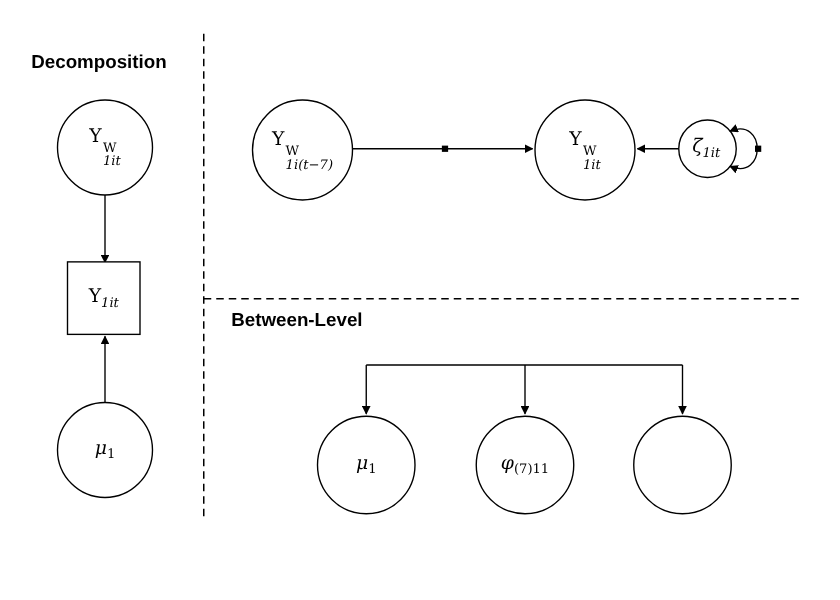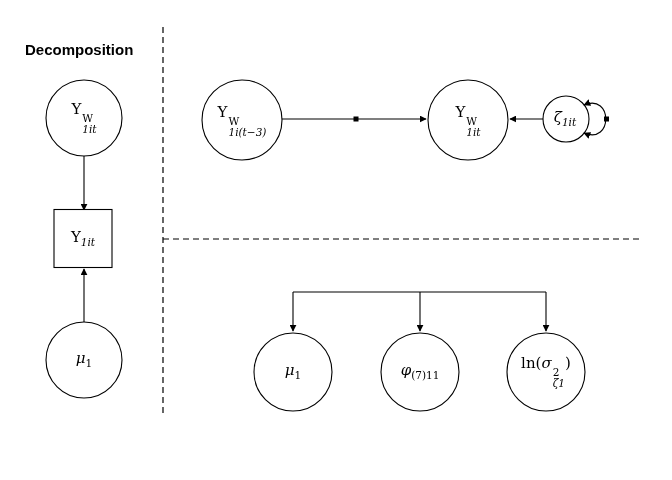--- a/index.html
+++ b/index.html
@@ -76,56 +76,51 @@
     <line x1="293" y1="292" x2="546" y2="292" stroke="#000" stroke-width="1.1"></line>
     <line x1="293" y1="292" x2="293" y2="331" stroke="#000" stroke-width="1.1" marker-end="url(#arrow)"></line>
     <line x1="420" y1="292" x2="420" y2="331" stroke="#000" stroke-width="1.1" marker-end="url(#arrow)"></line>
     <line x1="546" y1="292" x2="546" y2="331" stroke="#000" stroke-width="1.1" marker-end="url(#arrow)"></line>
     <circle cx="293" cy="372" r="39" fill="#fff" stroke="#000" stroke-width="1.1"></circle>
     <circle cx="420" cy="372" r="39" fill="#fff" stroke="#000" stroke-width="1.1"></circle>
     <circle cx="546" cy="372" r="39" fill="#fff" stroke="#000" stroke-width="1.1"></circle>
   </svg>
 
   <div class="label section-title" style="left:25px; top:41px;">Decomposition</div>
+  <div class="label section-title" style="left:185px; top:248px;">Between-Level</div>
 
   <div class="node-label" style="left:84px; top:118px;">
     <span>Y</span><span class="ss">
         <span class="sc">W</span>
         <span class="sc it">1it</span>
       </span>
   </div>
   <div class="node-label" style="left:83px; top:239px;">
     <span>Y</span><span class="sc sb it">1it</span>
   </div>
   <div class="node-label" style="left:84px; top:360px;">
     <span class="it">μ</span><span class="sc sb">1</span>
   </div>
 
   <div class="node-label" style="left:242px; top:121px;">
     <span>Y</span><span class="ss">
         <span class="sc">W</span>
-        <span class="sc it">1i(t−3)</span>
+        <span class="sc it">1i(t−7)</span>
       </span>
   </div>
   <div class="node-label" style="left:468px; top:121px;">
     <span>Y</span><span class="ss">
         <span class="sc">W</span>
         <span class="sc it">1it</span>
       </span>
   </div>
   <div class="node-label" style="left:565px; top:119px;text-align:right;">
     <span class="it">ζ</span><span class="sc sb it">1it</span>
   </div>
 
   <div class="node-label" style="left:293px; top:372px;">
     <span class="it">μ</span><span class="sc sb">1</span>
   </div>
   <div class="node-label" style="left:420px; top:372px;">
     <span class="it">φ</span><span class="sc sb">(7)11</span>
   </div>
-  <div class="node-label" style="left:546px; top:372px;">
-    <span>ln(</span><span class="it">σ</span><span class="ss">
-        <span class="sc">2</span>
-        <span class="sc it">ζ1</span>
-      </span><span>)</span>
-  </div>
 
 </div>
 
 </body></html>

